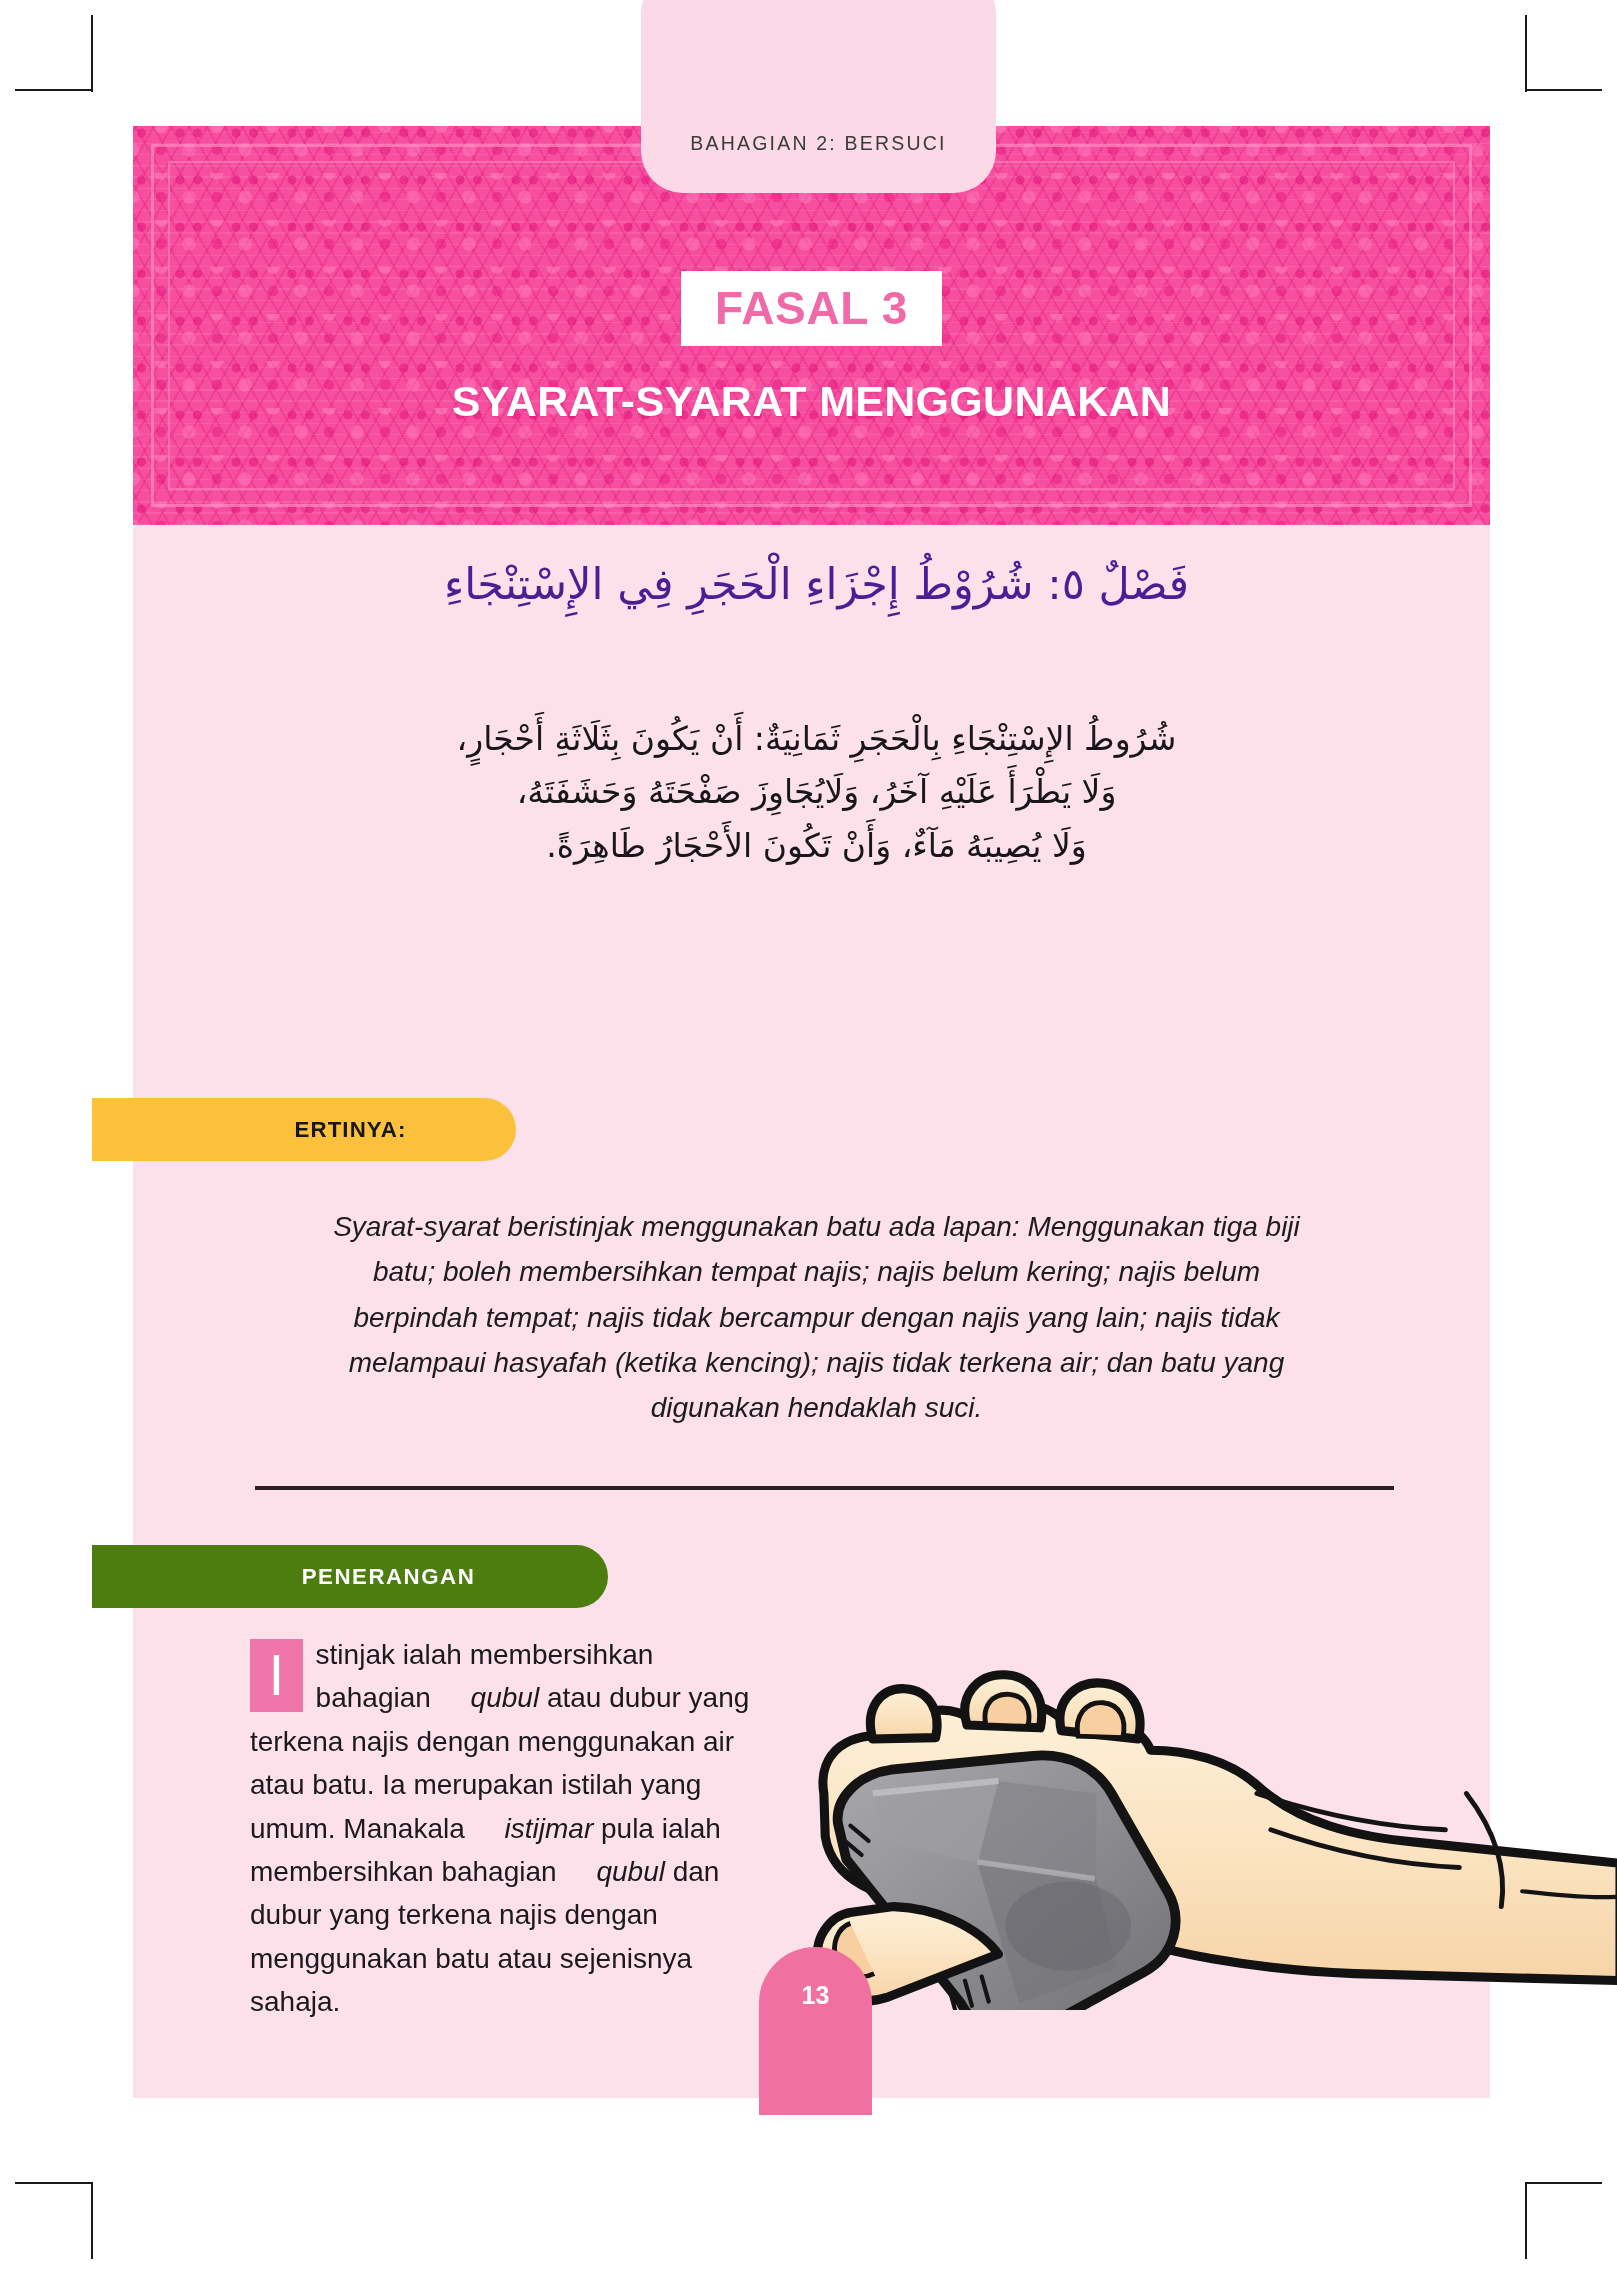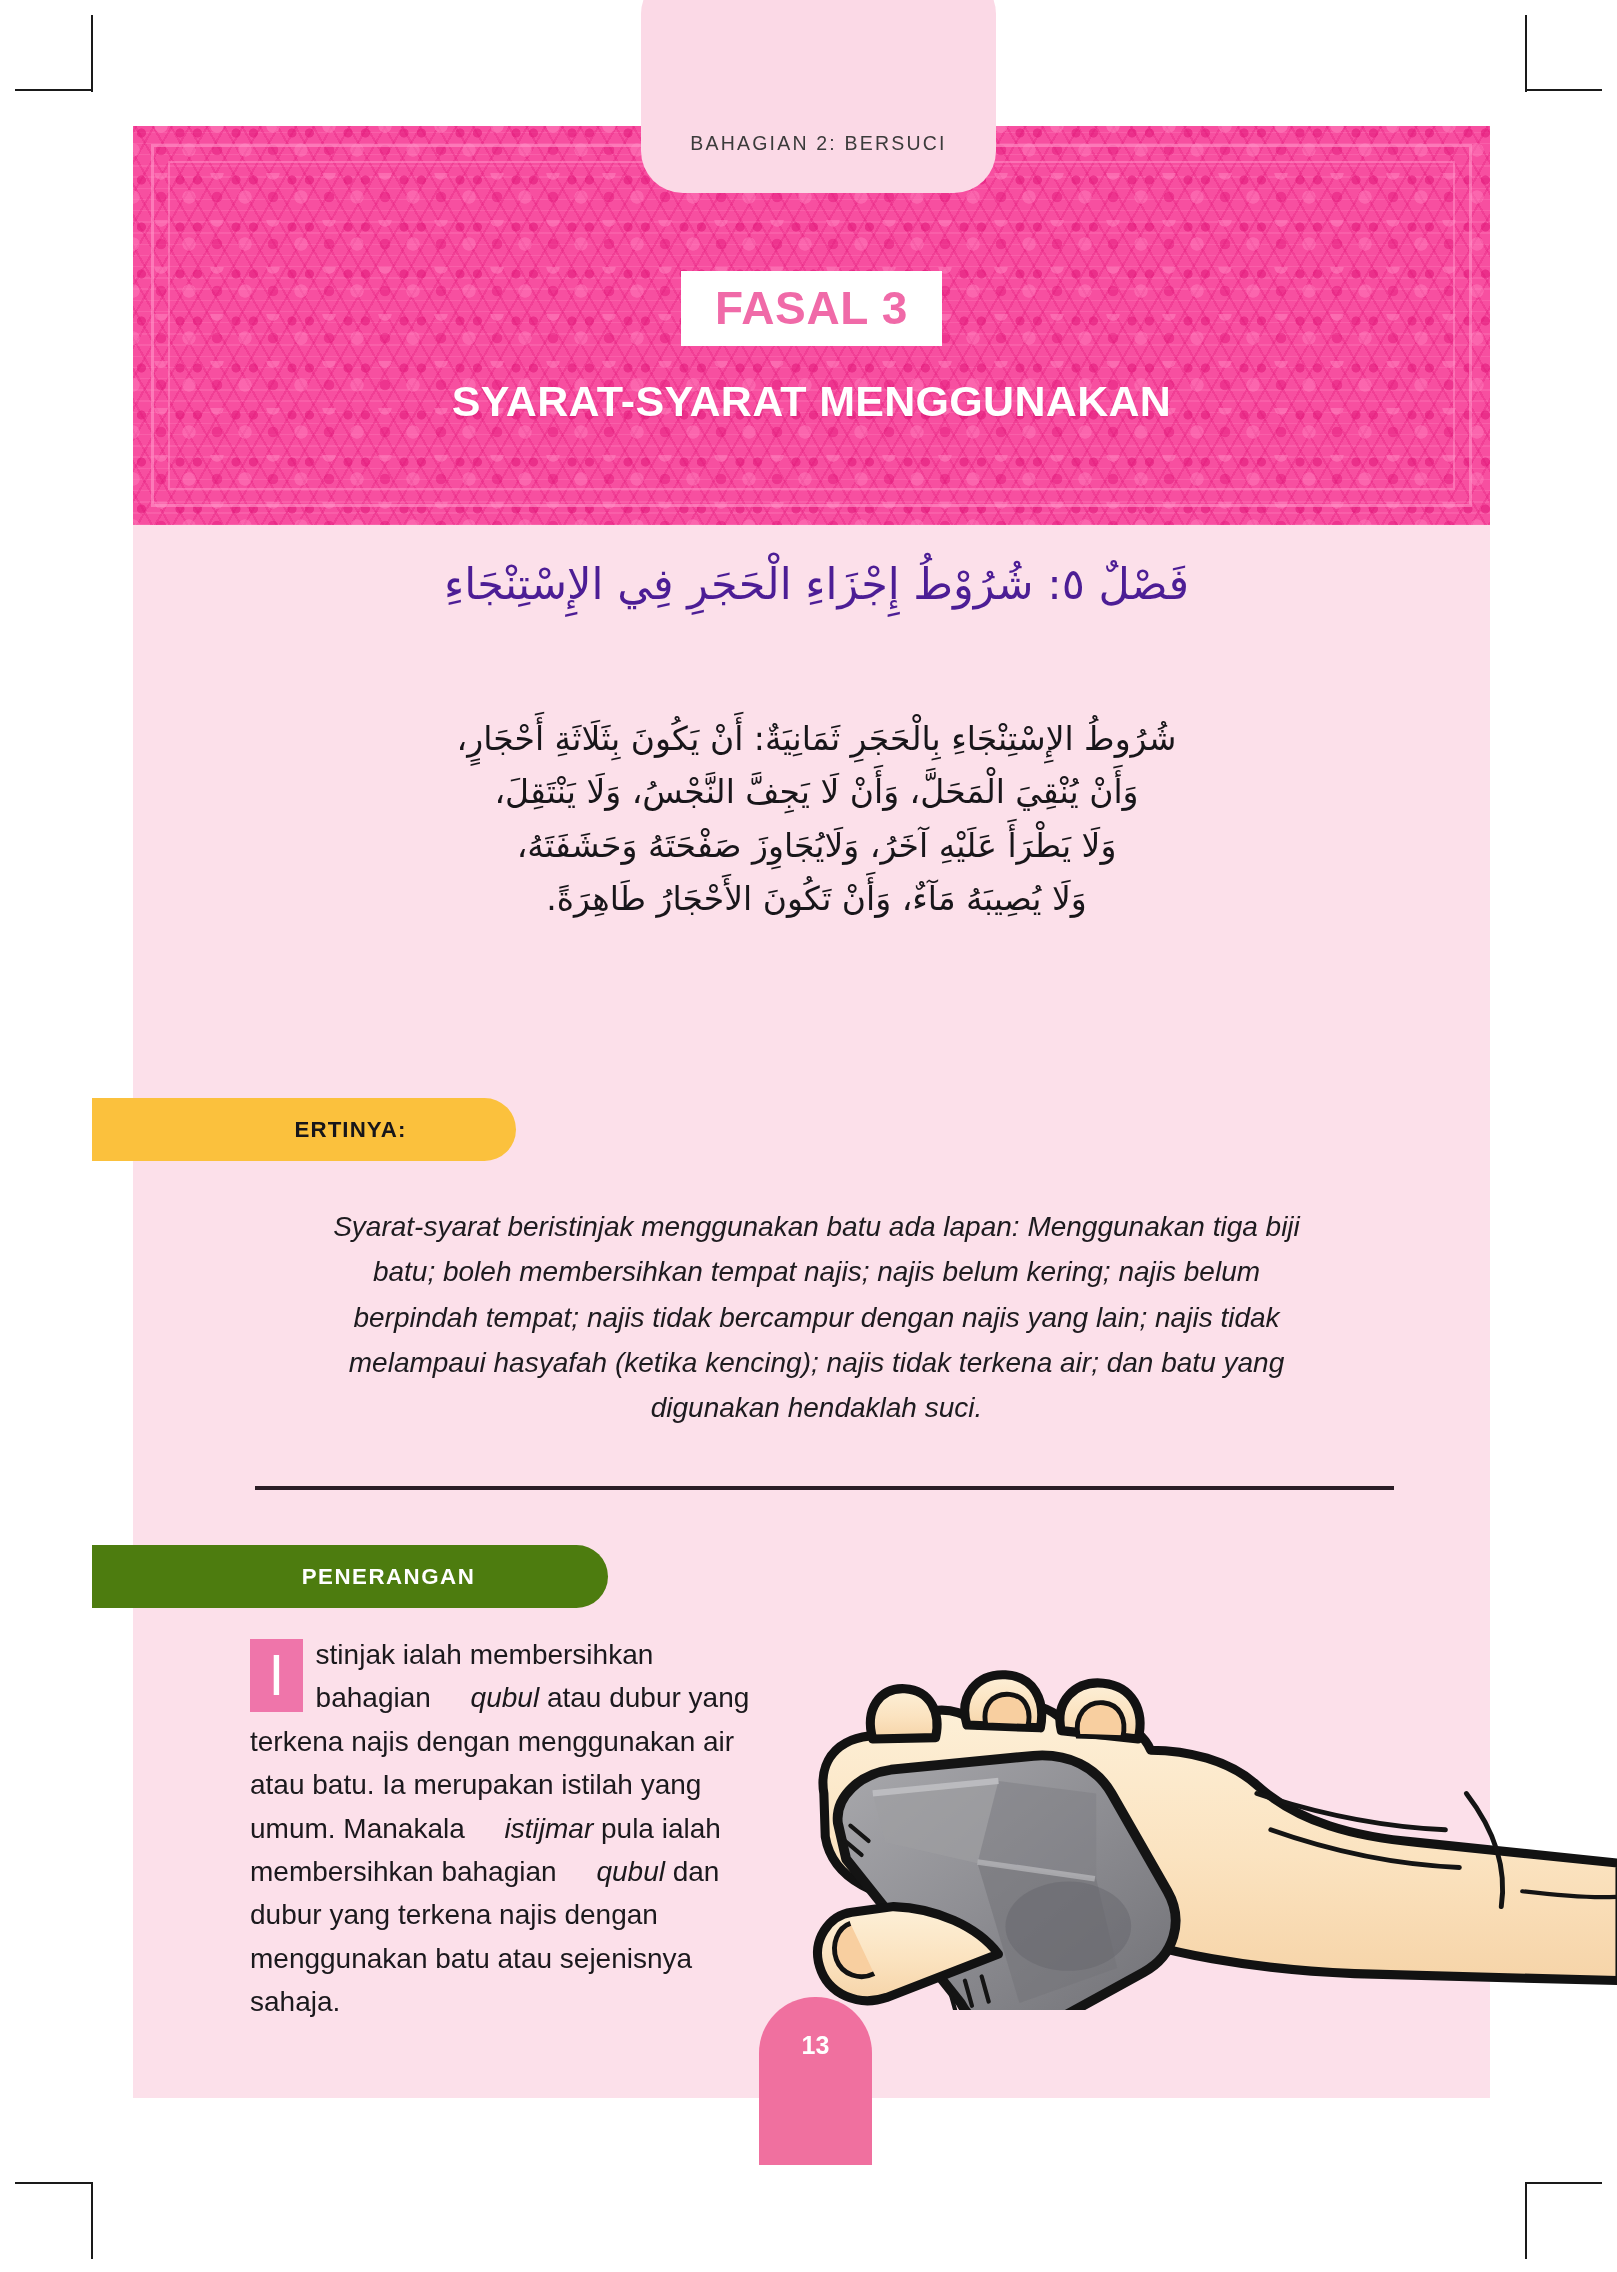--- a/index.html
+++ b/index.html
@@ -248,21 +248,21 @@
     top: 1563px;
     width: 852px;
     height: 447px;
     pointer-events: none;
   }
 
   
   #page-tab {
     position: absolute;
     left: 759px;
-    top: 1997px;
+    top: 1947px;
     width: 113px;
     height: 168px;
     background: #f0709f;
     border-radius: 56px 56px 0 0;
   }
   #page-number {
     position: absolute;
     left: 0; right: 0;
     top: 34px;
     text-align: center;
@@ -298,21 +298,20 @@
 </div>
 
 <div id="section-tab">
   <div id="section-tab-label">BAHAGIAN 2: BERSUCI</div>
 </div>
 
 <div id="arabic-heading">فَصْلٌ ٥: شُرُوْطُ إِجْزَاءِ الْحَجَرِ فِي الإِسْتِنْجَاءِ</div>
 
 <div id="arabic-body">
   <span class="aline">شُرُوطُ الإِسْتِنْجَاءِ بِالْحَجَرِ ثَمَانِيَةٌ: أَنْ يَكُونَ بِثَلَاثَةِ أَحْجَارٍ،</span>
-  <span class="aline">وَأَنْ يُنْقِيَ الْمَحَلَّ، وَأَنْ لَا يَجِفَّ النَّجْسُ، وَلَا يَنْتَقِلَ،</span>
   <span class="aline">وَلَا يَطْرَأَ عَلَيْهِ آخَرُ، وَلَايُجَاوِزَ صَفْحَتَهُ وَحَشَفَتَهُ،</span>
   <span class="aline">وَلَا يُصِيبَهُ مَآءٌ، وَأَنْ تَكُونَ الأَحْجَارُ طَاهِرَةً.</span>
 </div>
 
 <div class="badge" id="ertinya-badge">
   <div id="ertinya-label">ERTINYA:</div>
 </div>
 
 <div id="translation">Syarat-syarat beristinjak menggunakan batu ada lapan: Menggunakan tiga biji batu; boleh membersihkan tempat najis; najis belum kering; najis belum berpindah tempat; najis tidak bercampur dengan najis yang lain; najis tidak melampaui hasyafah (ketika kencing); najis tidak terkena air; dan batu yang digunakan hendaklah suci.</div>
 

